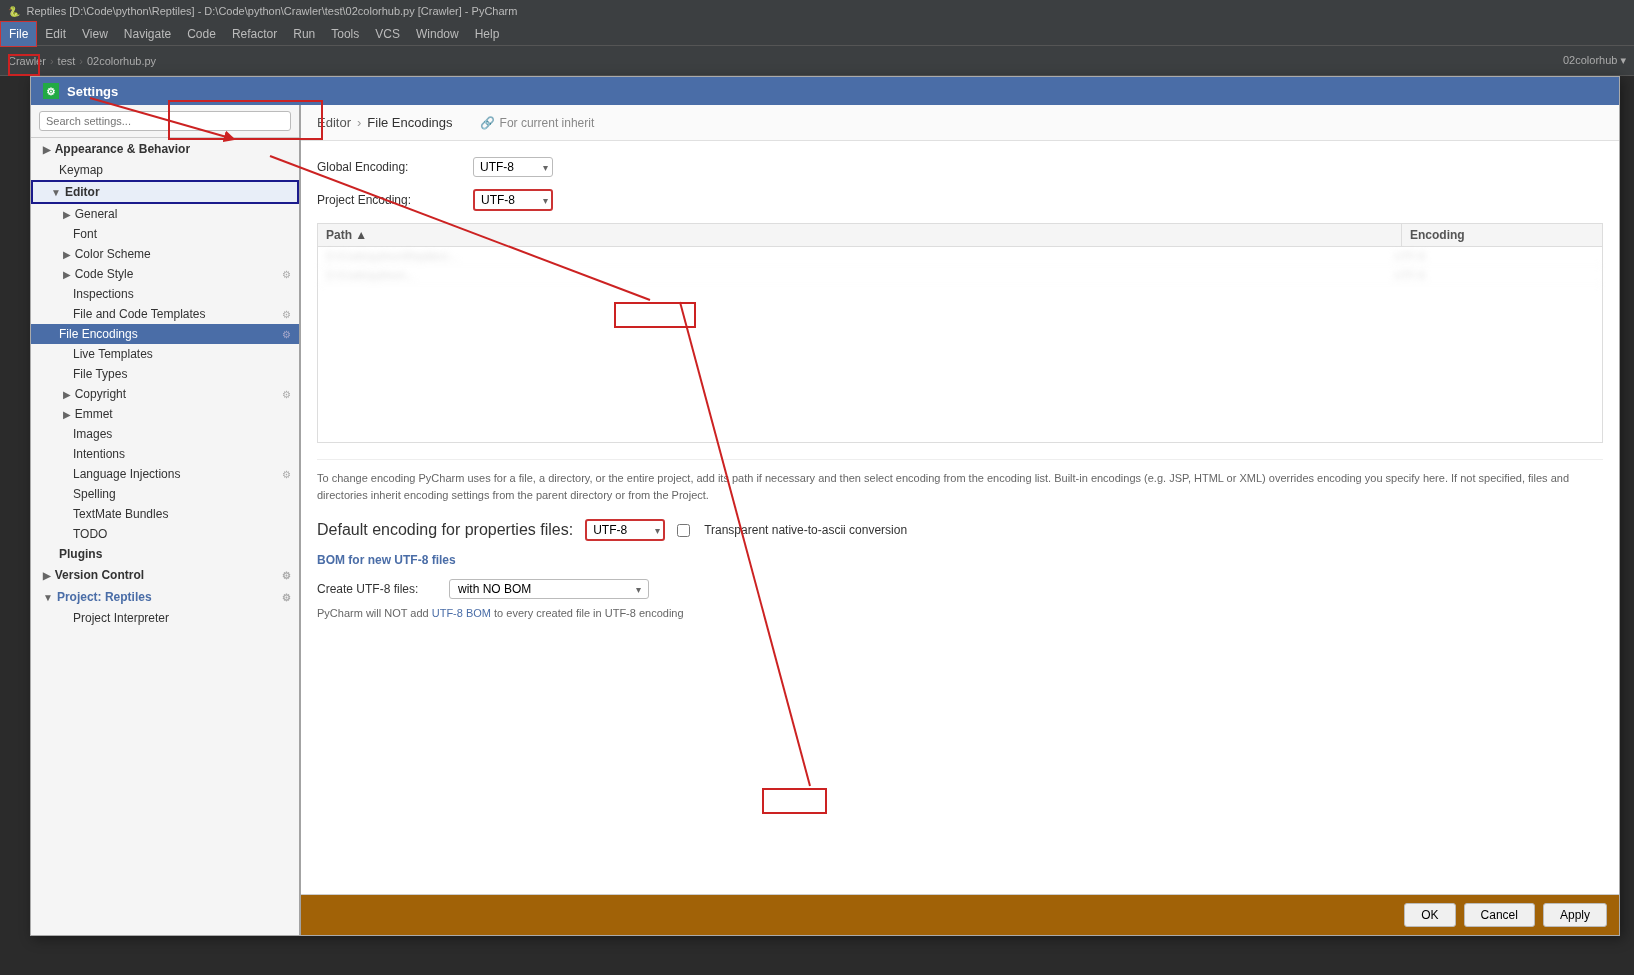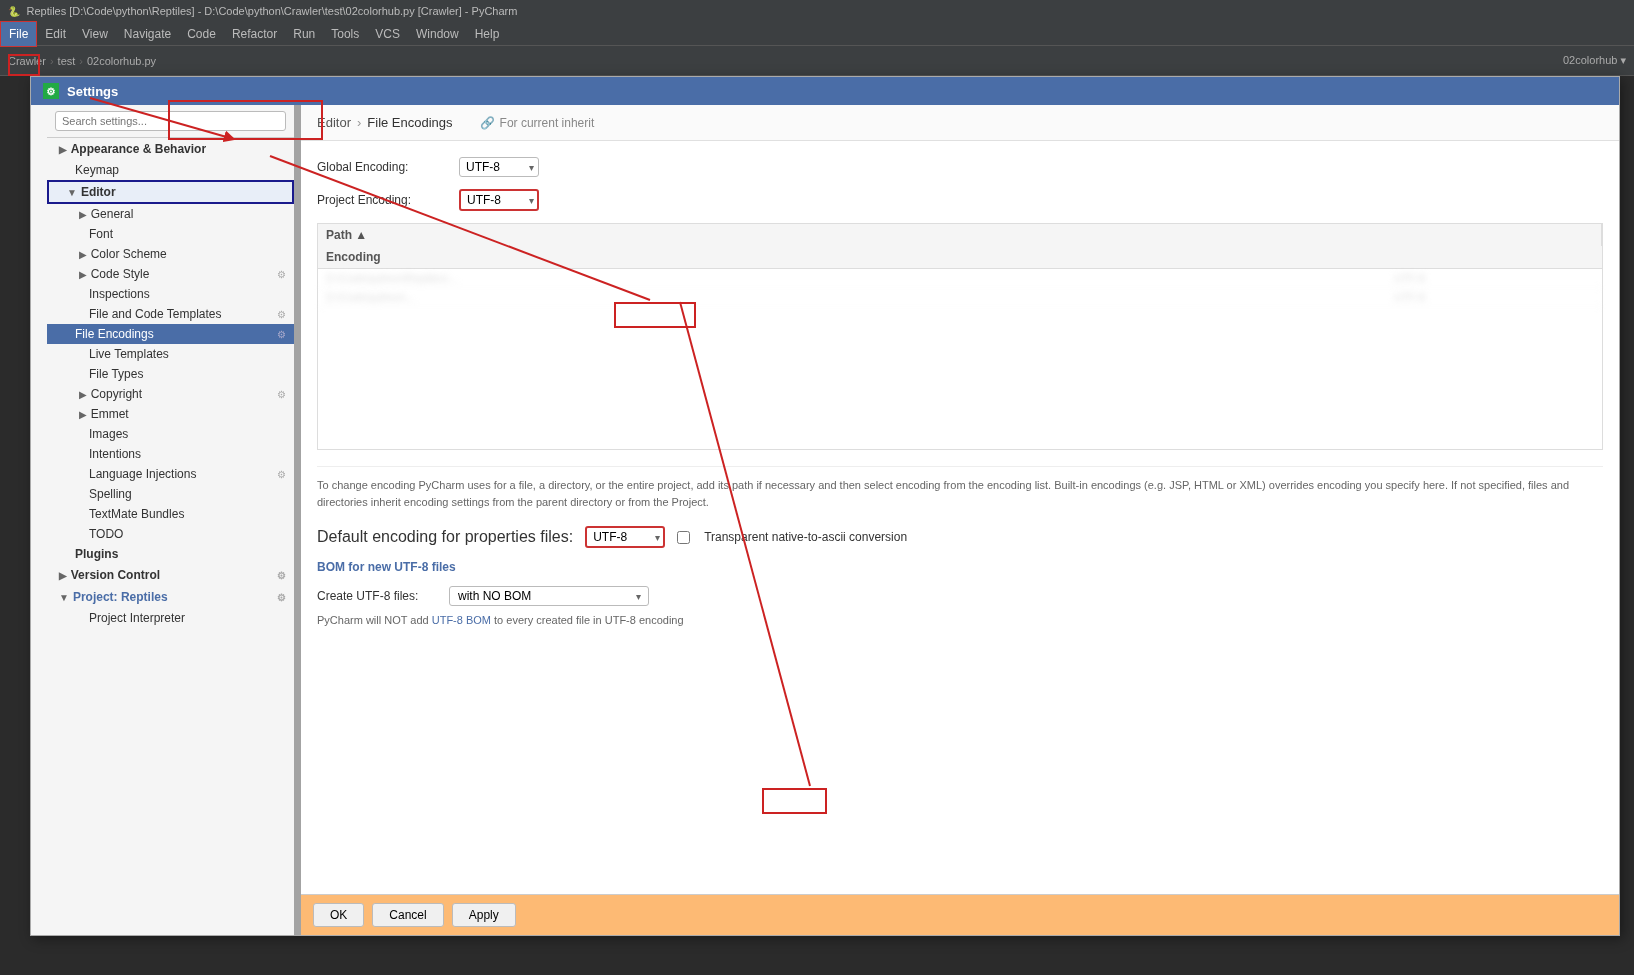--- a/index.html
+++ b/index.html
@@ -91,24 +91,23 @@
     .settings-body {
       display: flex;
       flex: 1;
       overflow: hidden;
     }
 
     
     .settings-left {
       width: 270px;
       background: #f5f5f5;
-      border-right: 7px solid #a3a3a3;
+      border-right: 2px solid #a3a3a3;
       display: flex;
       flex-direction: column;
-      padding-left: 16px;
     }
 
     .settings-search {
       padding: 6px 8px;
       border-bottom: 1px solid #ccc;
     }
     .settings-search input {
       width: 100%;
       border: 1px solid #bbb;
       border-radius: 3px;
@@ -188,21 +187,21 @@
 
     .settings-content {
       flex: 1;
       overflow-y: auto;
       padding: 16px;
     }
 
     .encoding-row {
       display: flex;
       align-items: center;
-      gap: 12px;
+      gap: 26px;
       margin-bottom: 12px;
     }
     .encoding-label {
       font-size: 12px;
       color: #333;
       min-width: 130px;
     }
     .encoding-select {
       border: 1px solid #bbb;
       border-radius: 3px;
@@ -235,21 +234,20 @@
 
     .table-area {
       border: 1px solid #ddd;
       margin-bottom: 16px;
       min-height: 220px;
     }
     .table-header {
       display: flex;
       background: #f5f5f5;
       border-bottom: 1px solid #ddd;
-      flex-direction: column;
     }
     .table-header-cell {
       padding: 4px 8px;
       font-size: 12px;
       font-weight: bold;
       color: #555;
       display: flex;
       align-items: center;
       gap: 4px;
     }
@@ -358,26 +356,26 @@
       z-index: 25;
     }
 
     .blurred-row {
       filter: blur(3px);
       opacity: 0.5;
     }
 
     .settings-bottom-bar {
       display: flex;
-      justify-content: flex-start;
+      justify-content: flex-end;
       align-items: center;
       gap: 8px;
       padding: 8px 12px;
       border-top: 1px solid #ccc;
-      background: #fdba74;
+      background: #a16207;
     }
     .btn {
       padding: 4px 16px;
       border: 1px solid #bbb;
       border-radius: 3px;
       font-size: 12px;
       cursor: pointer;
       background: #f0f0f0;
     }
     .tree-item-expand { 

